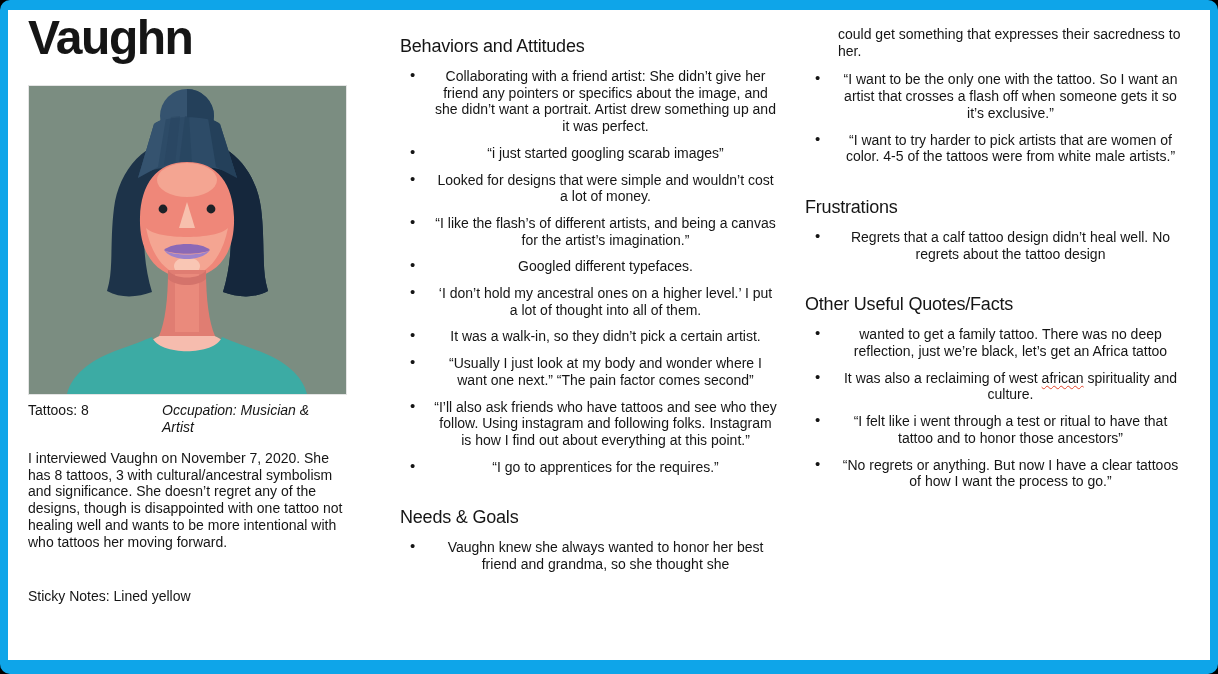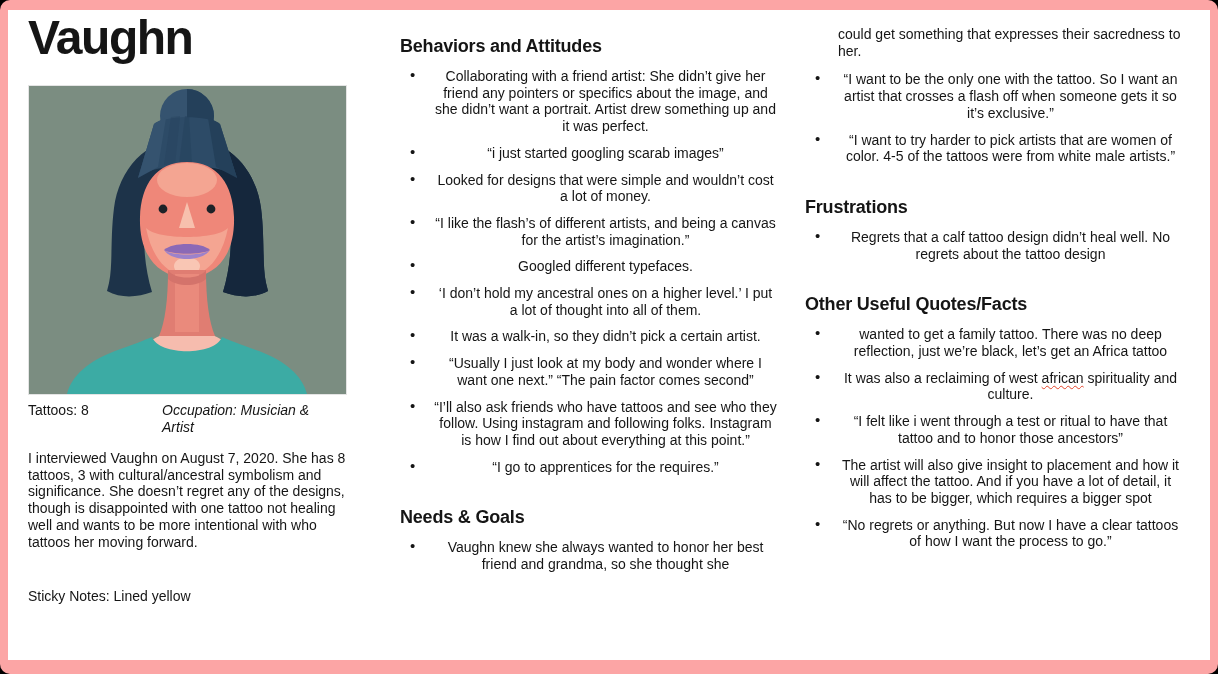--- a/index.html
+++ b/index.html
@@ -1,34 +1,34 @@
 <!DOCTYPE html>
 <html><head>
 <meta charset="utf-8">
 <style>
   html,body{margin:0;padding:0;background:#000;}
-  .stage{position:relative;width:1218px;height:674px;background:#fca5a5;border-radius:10px;overflow:hidden;
+  .stage{position:relative;width:1218px;height:674px;background:#0ea5e9;border-radius:10px;overflow:hidden;
          font-family:"Liberation Sans","DejaVu Sans",sans-serif;color:#151515;}
   .sheet{position:absolute;left:8px;top:10px;width:1202px;height:650px;background:#ffffff;}
   
   .col{position:absolute;top:0;height:650px;}
   .col-left{left:20px;width:334px;}
   .col-mid{left:392px;width:378px;padding-top:26px;box-sizing:border-box;}
   .col-right{left:797px;width:378px;padding-top:16px;box-sizing:border-box;}
   
   .persona-title{position:absolute;left:0;top:2px;font-size:48px;font-weight:700;letter-spacing:-1.5px;line-height:1.1;}
   .avatar-box{position:absolute;left:0;top:75px;width:317px;height:308px;border:1px solid #e4e4e4;box-sizing:content-box;}
   .avatar-box svg{display:block;}
   .stats-row{position:absolute;left:0;top:392px;width:330px;display:flex;font-size:14px;line-height:17px;}
   .stat-tattoos{width:134px;flex:0 0 134px;}
   .stat-occupation{width:170px;font-style:italic;}
   .summary{position:absolute;left:0;top:440px;width:322px;font-size:14px;line-height:16.7px;}
   .sticky{position:absolute;left:0;top:578px;width:322px;font-size:14px;line-height:16.7px;}
   
-  h2.sec{font-size:18px;font-weight:700;margin:0 0 11px 0;line-height:21px;letter-spacing:-0.2px;}
+  h2.sec{font-size:18px;font-weight:400;margin:0 0 11px 0;line-height:21px;letter-spacing:-0.2px;}
   h2.sec.gap-above{margin-top:32px;}
   ul.bullets{list-style:none;margin:0;padding:0;font-size:14px;line-height:16.7px;text-align:center;}
   ul.bullets li{position:relative;padding-left:33px;margin:0 0 10px 0;}
   ul.bullets li::before{content:"\2022";position:absolute;left:10px;top:-1px;font-size:15px;}
   .cont-para{font-size:14px;line-height:16.7px;margin:0 0 12px 0;padding-left:33px;}
   .misspelled{text-decoration:underline;text-decoration-style:wavy;text-decoration-color:#e4442a;text-decoration-thickness:1px;text-underline-offset:2px;}
 </style>
 </head>
 <body>
 
@@ -71,21 +71,21 @@
 
           <path d="M38,308 C43,289 60,275 86,265 C103,259 116,254 123,251 C130,270 186,270 193,251 C200,254 213,259 230,265 C256,275 273,289 278,308 Z" fill="#3caba4"></path>
         </svg>
       </div>
 
       <div class="stats-row">
         <div class="stat-tattoos">Tattoos: 8</div>
         <div class="stat-occupation">Occupation: Musician &amp; Artist</div>
       </div>
 
-      <div class="summary">I interviewed Vaughn on August 7, 2020. She has 8 tattoos, 3 with cultural/ancestral symbolism and significance. She doesn’t regret any of the designs, though is disappointed with one tattoo not healing well and wants to be more intentional with who tattoos her moving forward.</div>
+      <div class="summary">I interviewed Vaughn on November 7, 2020. She has 8 tattoos, 3 with cultural/ancestral symbolism and significance. She doesn’t regret any of the designs, though is disappointed with one tattoo not healing well and wants to be more intentional with who tattoos her moving forward.</div>
       <div class="sticky">Sticky Notes: Lined yellow</div>
     </div>
 
     <div class="col col-mid">
       <h2 class="sec">Behaviors and Attitudes</h2>
       <ul class="bullets">
           <li>Collaborating with a friend artist:  She didn’t give her friend any pointers or specifics about the image, and she didn’t want a portrait. Artist drew something up and it was perfect.</li>
           <li>“i just started googling scarab images”</li>
           <li>Looked for designs that were simple and wouldn’t cost a lot of money.</li>
           <li>“I like the flash’s of different artists, and being a canvas for the artist’s imagination.”</li>
@@ -113,19 +113,18 @@
       <h2 class="sec gap-above">Frustrations</h2>
       <ul class="bullets">
           <li>Regrets that a calf tattoo design didn’t heal well. No regrets about the tattoo design</li>
         </ul>
 
       <h2 class="sec gap-above">Other Useful Quotes/Facts</h2>
       <ul class="bullets">
           <li>wanted to get a family tattoo. There was no deep reflection, just we’re black, let’s get an Africa tattoo</li>
           <li>It was also a reclaiming of west <span class="misspelled">african</span> spirituality and culture.</li>
           <li>“I felt like i went through a test or ritual to have that tattoo and to honor those ancestors”</li>
-          <li>The artist will also give insight to placement and how it will affect the tattoo. And if you have a lot of detail, it has to be bigger, which requires a bigger spot</li>
           <li>“No regrets or anything. But now I have a clear tattoos of how I want the process to go.”</li>
         </ul>
     </div>
 
   </div>
 </div>
 
 </body></html>

